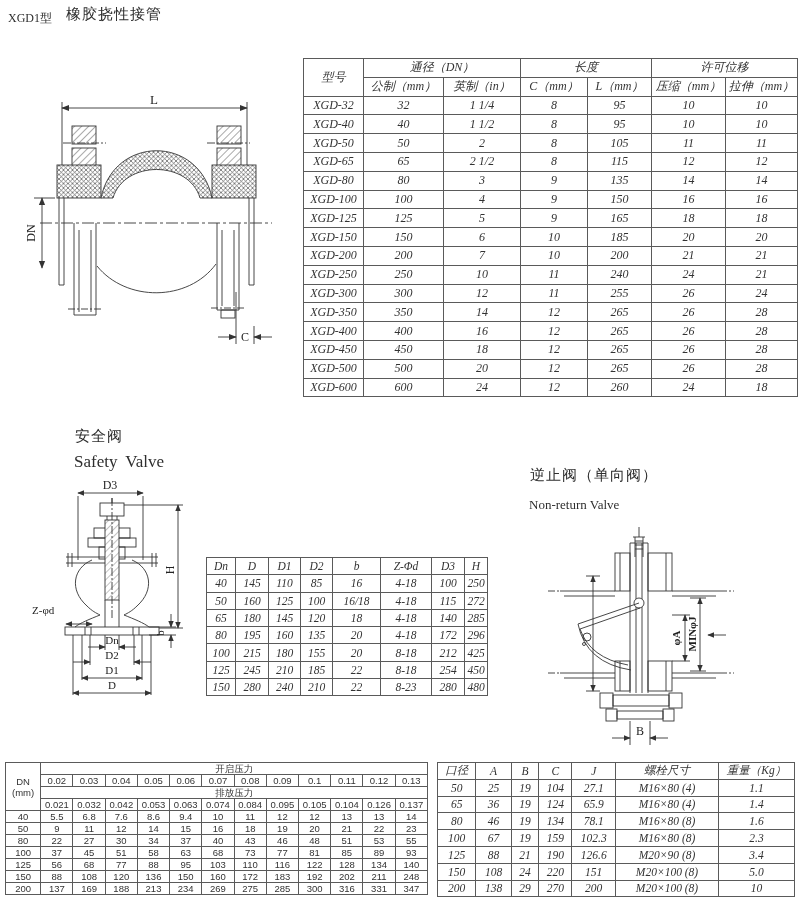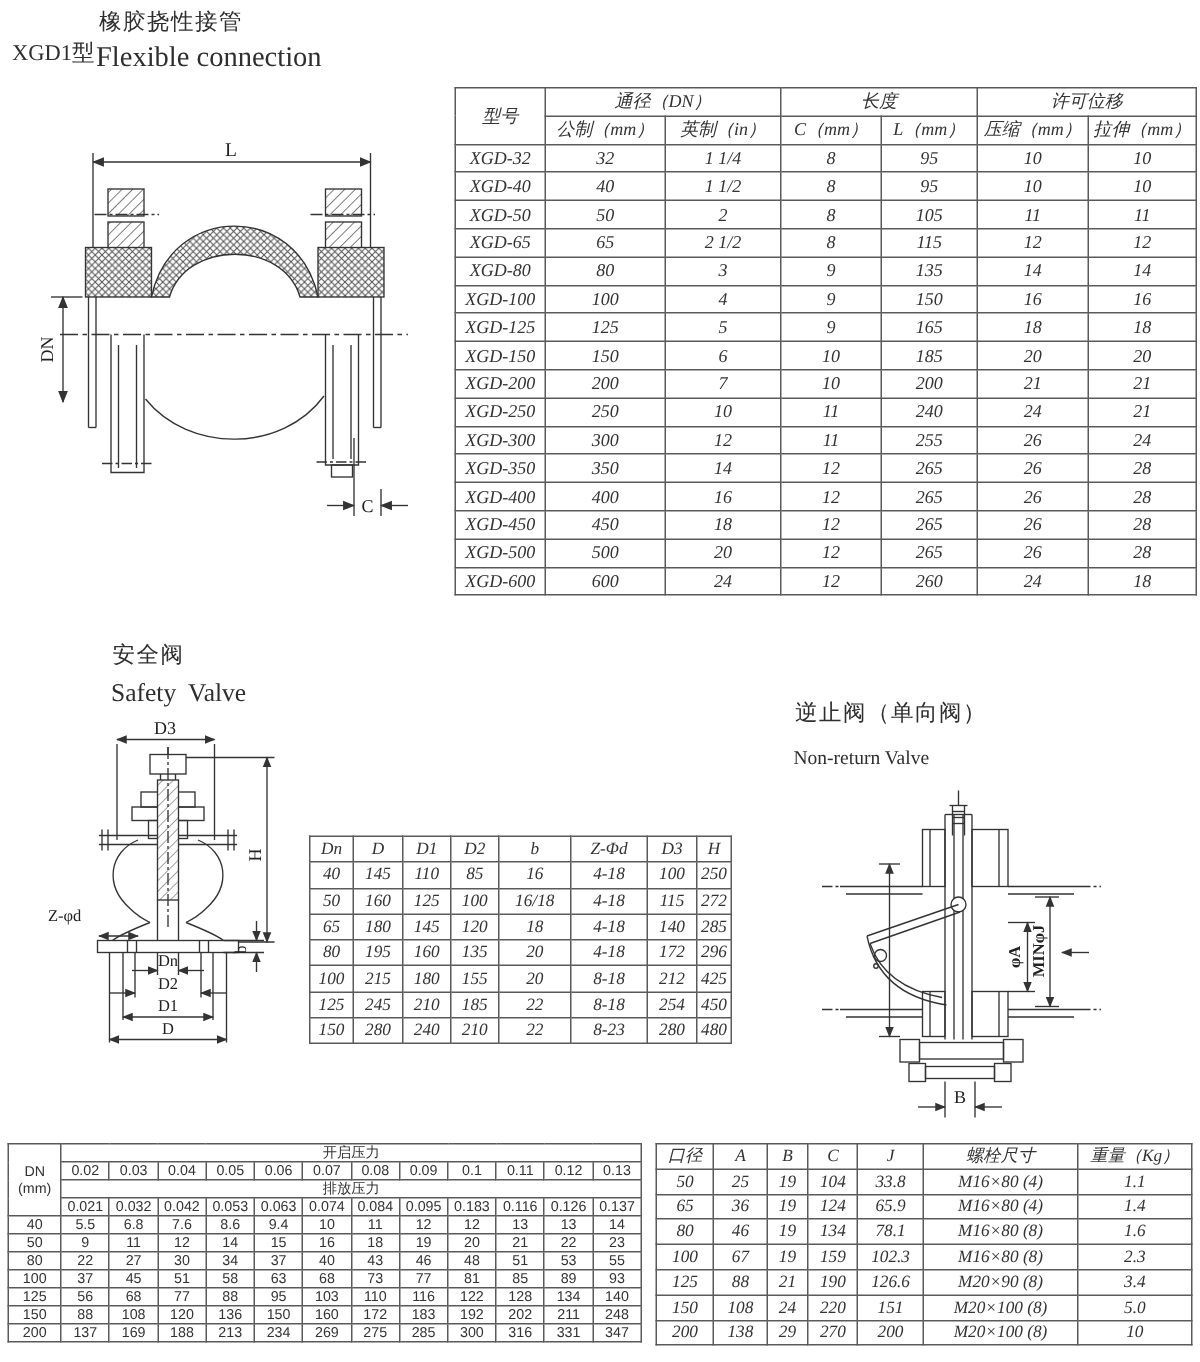--- a/index.html
+++ b/index.html
@@ -30,22 +30,21 @@
   .t-zh { letter-spacing:1px; }
   svg text { font-family:"Liberation Serif","DejaVu Serif",serif; fill:#222; }
   svg { overflow:visible; }
 </style>
 </head>
 <body>
 
 <div class="page">
 
   <div class="abs t-zh" style="left:66px; top:5px;  font-size:15px;">橡胶挠性接管</div>
-  <div class="abs" style="left:8px;  top:26px; font-size:15px;">XGD1型</div>
-  <div class="abs" style="left:64px; top:28px; font-size:19px;">Flexible connection</div>
+  <div class="abs" style="left:8px;  top:10px; font-size:12px;">XGD1型</div>
 
   <svg class="abs" style="left:14px; top:80px;" width="288" height="292" viewBox="0 0 288 292">
     <defs>
       <pattern id="fx-bolt" width="5" height="5" patternUnits="userSpaceOnUse" patternTransform="rotate(45)">
         <rect width="5" height="5" fill="#fff"></rect>
           <line x1="0" y1="0" x2="0" y2="5" stroke="#555" stroke-width="1"></line>
       </pattern>
       <pattern id="fx-rub" width="4.5" height="4.5" patternUnits="userSpaceOnUse">
         <rect width="4.5" height="4.5" fill="#fff"></rect>
           <path d="M0,0 L4.5,4.5 M4.5,0 L0,4.5" stroke="#555" stroke-width="0.7"></path>
@@ -589,22 +588,22 @@
         </tr>
         <tr>
           <th>0.021</th>
           <th>0.032</th>
           <th>0.042</th>
           <th>0.053</th>
           <th>0.063</th>
           <th>0.074</th>
           <th>0.084</th>
           <th>0.095</th>
-          <th>0.183</th>
-          <th>0.116</th>
+          <th>0.105</th>
+          <th>0.104</th>
           <th>0.126</th>
           <th>0.137</th>
         </tr>
       </thead>
       <tbody>
         <tr>
           <td>40</td>
           <td>5.5</td>
           <td>6.8</td>
           <td>7.6</td>
@@ -731,21 +730,21 @@
           <th>螺栓尺寸</th>
           <th>重量（Kg）</th>
         </tr>
       </thead>
       <tbody>
         <tr>
           <td>50</td>
           <td>25</td>
           <td>19</td>
           <td>104</td>
-          <td>33.8</td>
+          <td>27.1</td>
           <td>M16×80 (4)</td>
           <td>1.1</td>
         </tr>
         <tr>
           <td>65</td>
           <td>36</td>
           <td>19</td>
           <td>124</td>
           <td>65.9</td>
           <td>M16×80 (4)</td>

